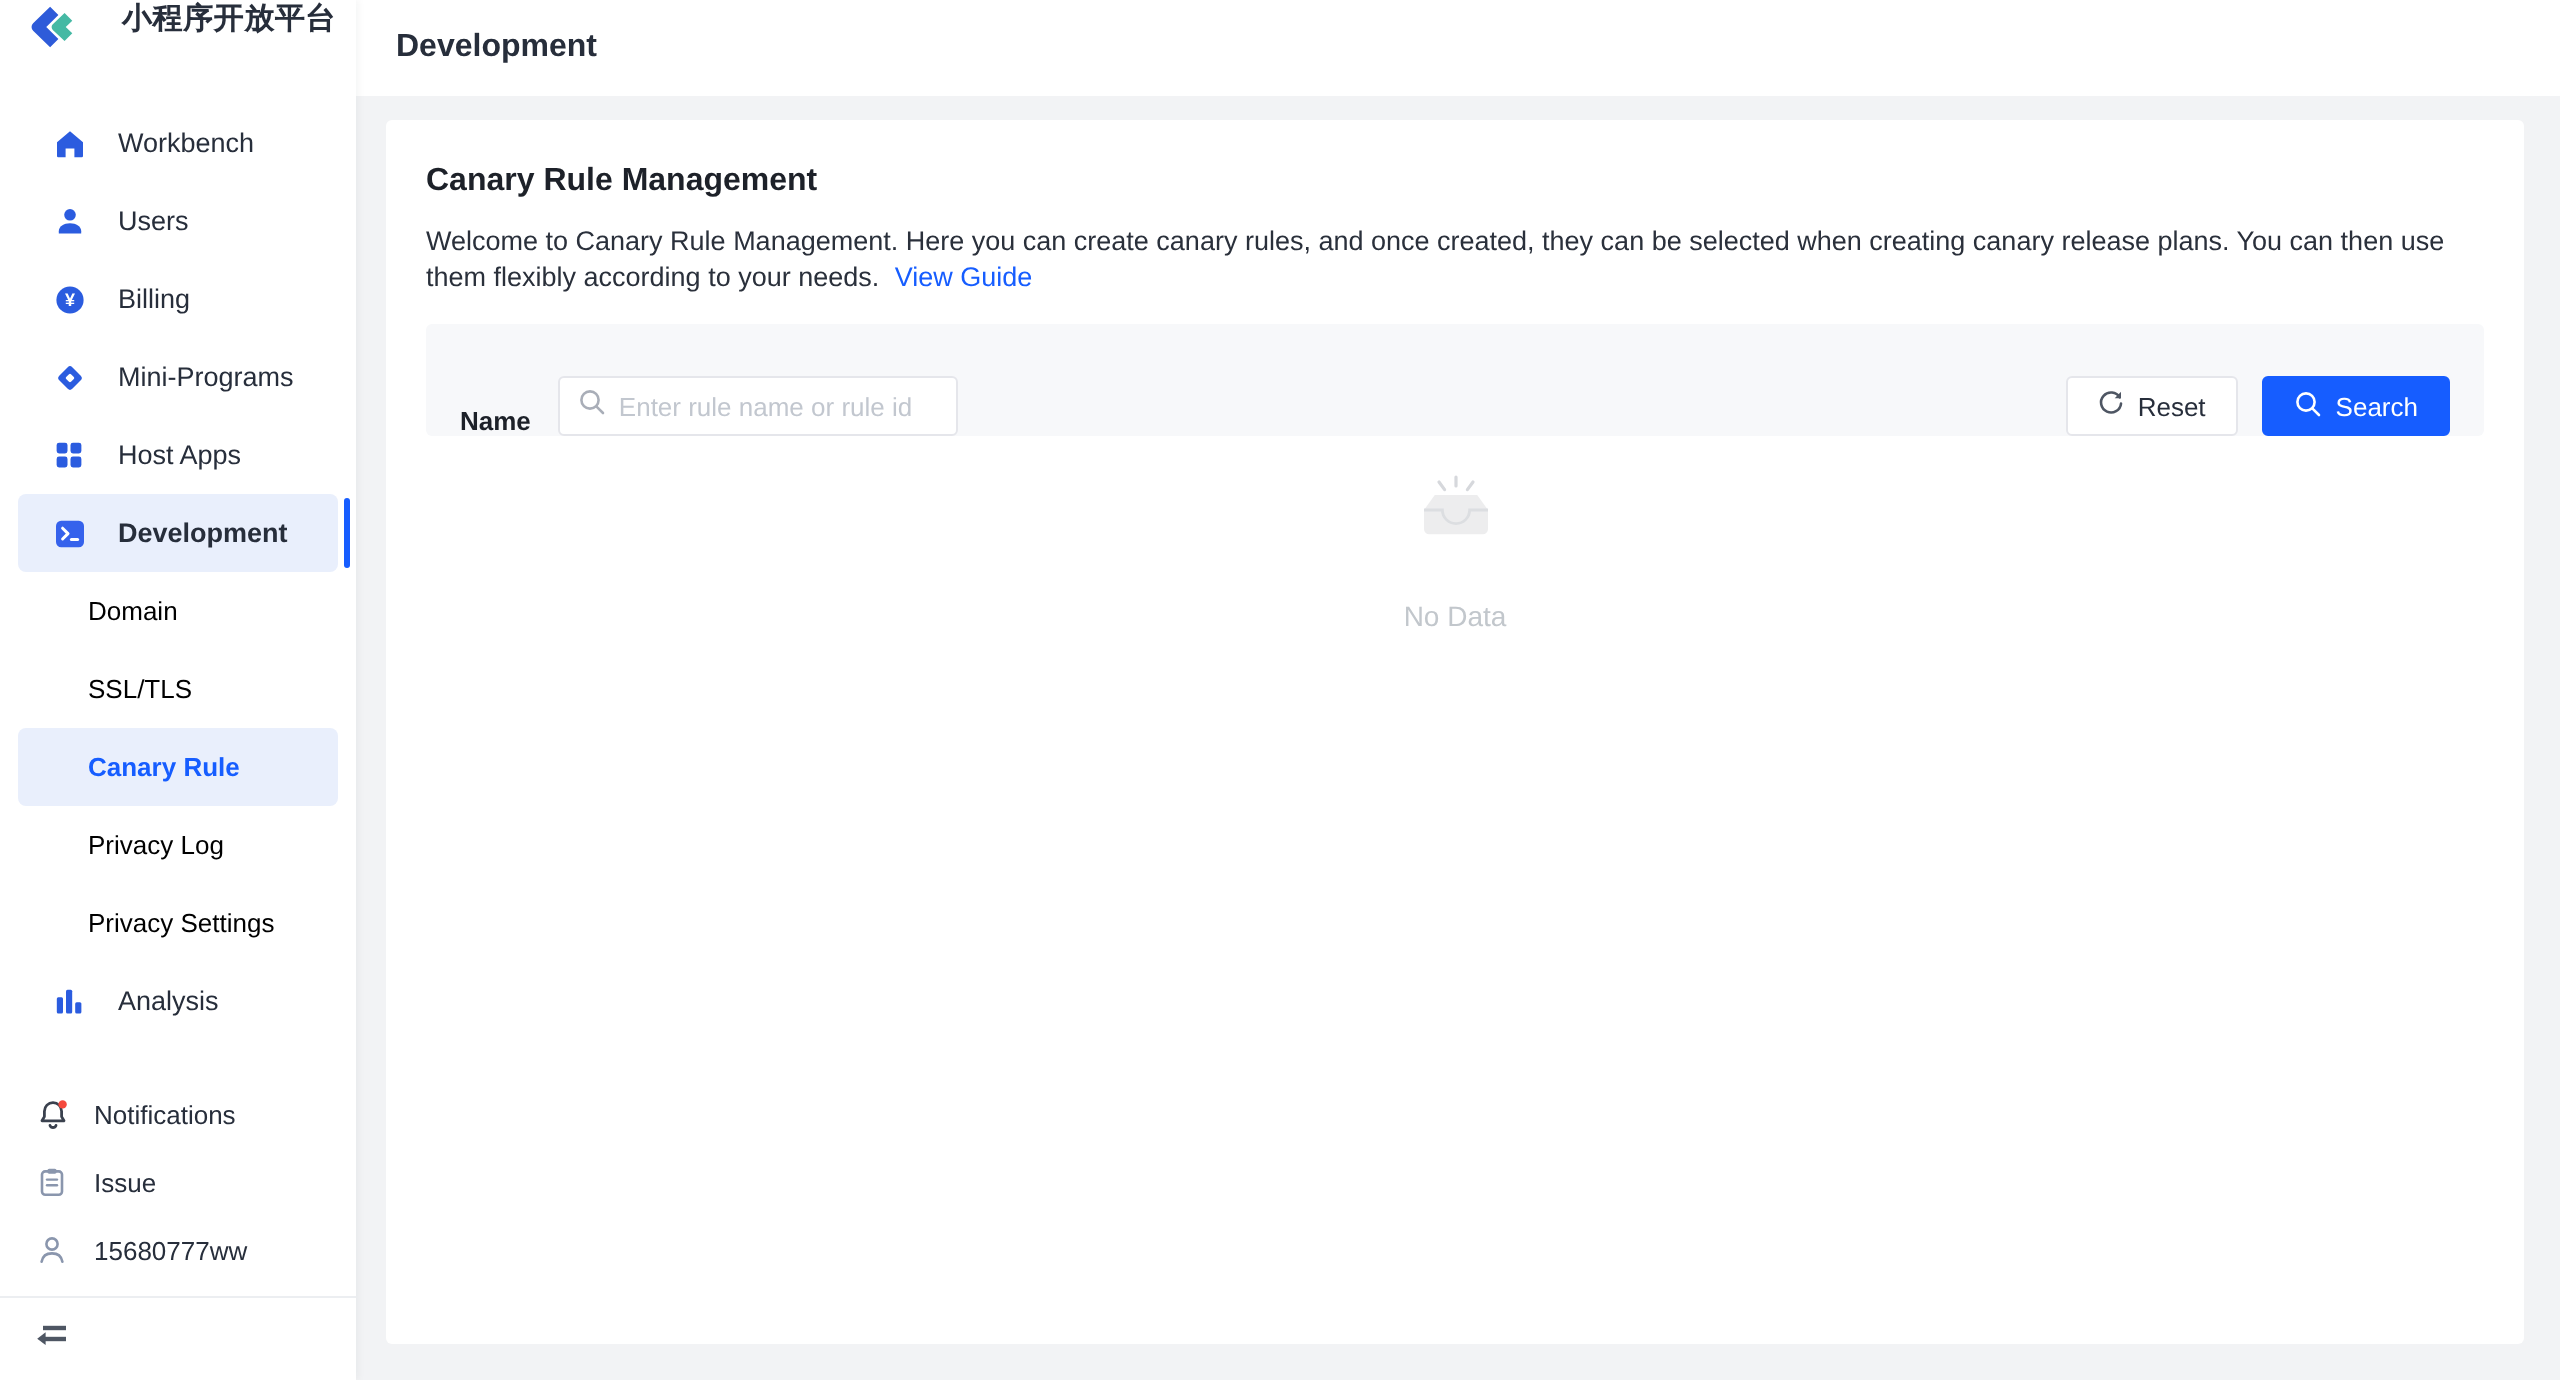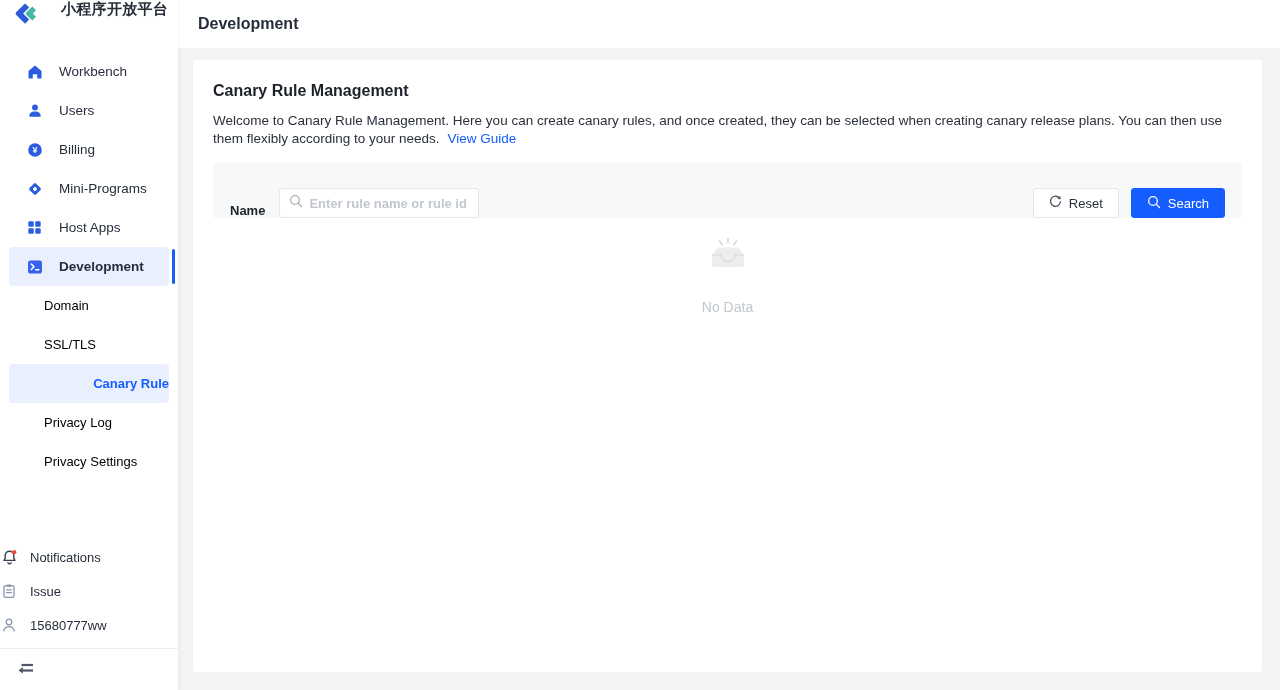--- a/index.html
+++ b/index.html
@@ -14,23 +14,23 @@
   .nav { padding-top:4px; display:flex; flex-direction:column; }
   .nav-item { height:39px; display:flex; align-items:center; padding-left:26px; gap:16px;
               font-size:13.5px; color:#272e3b; cursor:pointer; position:relative; }
   .nav-item .ico { width:17px; height:17px; display:flex; align-items:center; justify-content:center; flex:none; }
   .nav-item.active { background:#e9effc; border-radius:4px; margin:0 9px; padding-left:17px; font-weight:700; }
   .nav-item.active::after { content:""; position:absolute; right:-6px; top:2px; bottom:2px; width:3px;
               background:#165dff; border-radius:2px; }
   .sub-item { height:39px; display:flex; align-items:center; padding-left:44px;
               font-size:13px; color:#000000; cursor:pointer; }
   .sub-item.active { background:#e9effc; border-radius:4px; margin:0 9px; padding-left:35px;
-              color:#165dff; font-weight:700;justify-content:flex-end; }
+              color:#165dff; font-weight:700; }
   .side-footer { margin-top:auto; display:flex; flex-direction:column; }
-  .footer-item { height:34px; display:flex; align-items:center; gap:12px;
+  .footer-item { height:34px; display:flex; align-items:center; padding-left:17px; gap:12px;
               font-size:13px; color:#272e3b; cursor:pointer; }
   .footer-item .ico { width:18px; height:18px; display:flex; align-items:center; justify-content:center; flex:none; }
   .side-divider { border-top:1px solid #eceef1; margin-top:6px; }
   .collapse-row { height:41px; display:flex; align-items:center; padding-left:17px; cursor:pointer; }
 
   
   .main { flex:1; display:flex; flex-direction:column; min-width:0; }
   .topbar { height:48px; background:#ffffff; display:flex; align-items:center; padding-left:20px; flex:none; }
   .topbar-title { font-size:16px; font-weight:700; color:#272e3b; }
   .content { flex:1; background:#f2f3f5; padding:12px 18px 18px 15px; }
@@ -47,21 +47,21 @@
 
   .desc { margin-top:12px; font-size:13.5px; line-height:17.5px; color:#2a303b; max-width:1012px; }
   .link { color:#165dff; cursor:pointer; margin-left:4px; }
 
   .filter { margin-top:15px; background:#f7f8fa; border-radius:3px; height:56px; flex:none;
             display:flex; align-items:flex-end; padding:0 17px; }
   .filter-label { font-size:13px; font-weight:700; color:#1d2129; margin-right:14px; }
   .input-wrap { width:200px; height:30px; background:#fff; border:1px solid #e5e6eb; border-radius:3px;
                 display:flex; align-items:center; padding:0 9px; gap:6px; }
   .input-wrap input { border:none; outline:none; flex:1; min-width:0; font-size:13px; color:#3b82f6;
-                background:transparent; font-family:"Liberation Sans", sans-serif;font-weight:bold; }
+                background:transparent; font-family:"Liberation Sans", sans-serif; }
   .input-wrap input::placeholder { color:#c2c7cf; }
   .filter-actions { margin-left:auto; display:flex; gap:12px; }
 
   .empty { margin-top:18px; display:flex; flex-direction:column; align-items:center; gap:17px; }
   .empty-text { font-size:14px; color:#c2c7cc; }
 </style>
 </head>
 <body>
 
 <div class="app">
@@ -148,20 +148,32 @@
       <div class="sub-item active">
         <span>Canary Rule</span>
       </div>
       <div class="sub-item">
         <span>Privacy Log</span>
       </div>
       <div class="sub-item">
         <span>Privacy Settings</span>
       </div>
 
+      <div class="nav-item">
+        <span class="ico">
+          <svg width="15" height="15" viewBox="0 0 16 16">
+              <g fill="#2b5cdf">
+                <rect x="1.5" y="6" width="3.3" height="8.6" rx="0.8"></rect>
+                <rect x="6.4" y="2" width="3.3" height="12.6" rx="0.8"></rect>
+                <rect x="11.3" y="8.6" width="3.3" height="6" rx="0.8"></rect>
+              </g>
+            </svg>
+        </span>
+        <span>Analysis</span>
+      </div>
     </nav>
 
     <div class="side-footer">
       <div class="footer-item">
         <span class="ico">
           <svg width="17" height="17" viewBox="0 0 17 17">
               <path d="M8.5 2.3a4.3 4.3 0 0 1 4.3 4.3v2.7l1.2 2.1H3l1.2-2.1V6.6A4.3 4.3 0 0 1 8.5 2.3z" fill="none" stroke="#3a414e" stroke-width="1.4" stroke-linejoin="round"></path>
               <path d="M7 13.7a1.6 1.6 0 0 0 3 0" fill="none" stroke="#3a414e" stroke-width="1.4" stroke-linecap="round"></path>
               <circle cx="13.3" cy="3.2" r="2.1" fill="#f5493d"></circle>
             </svg>

